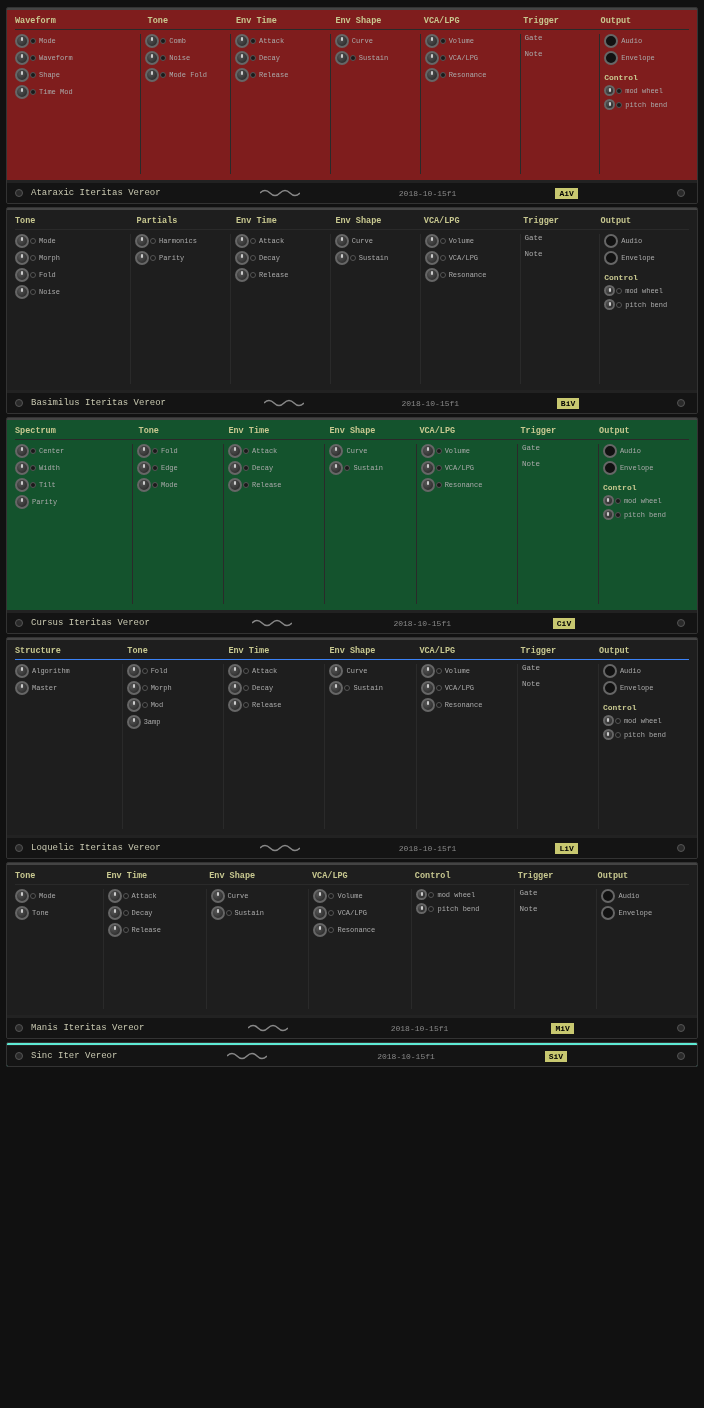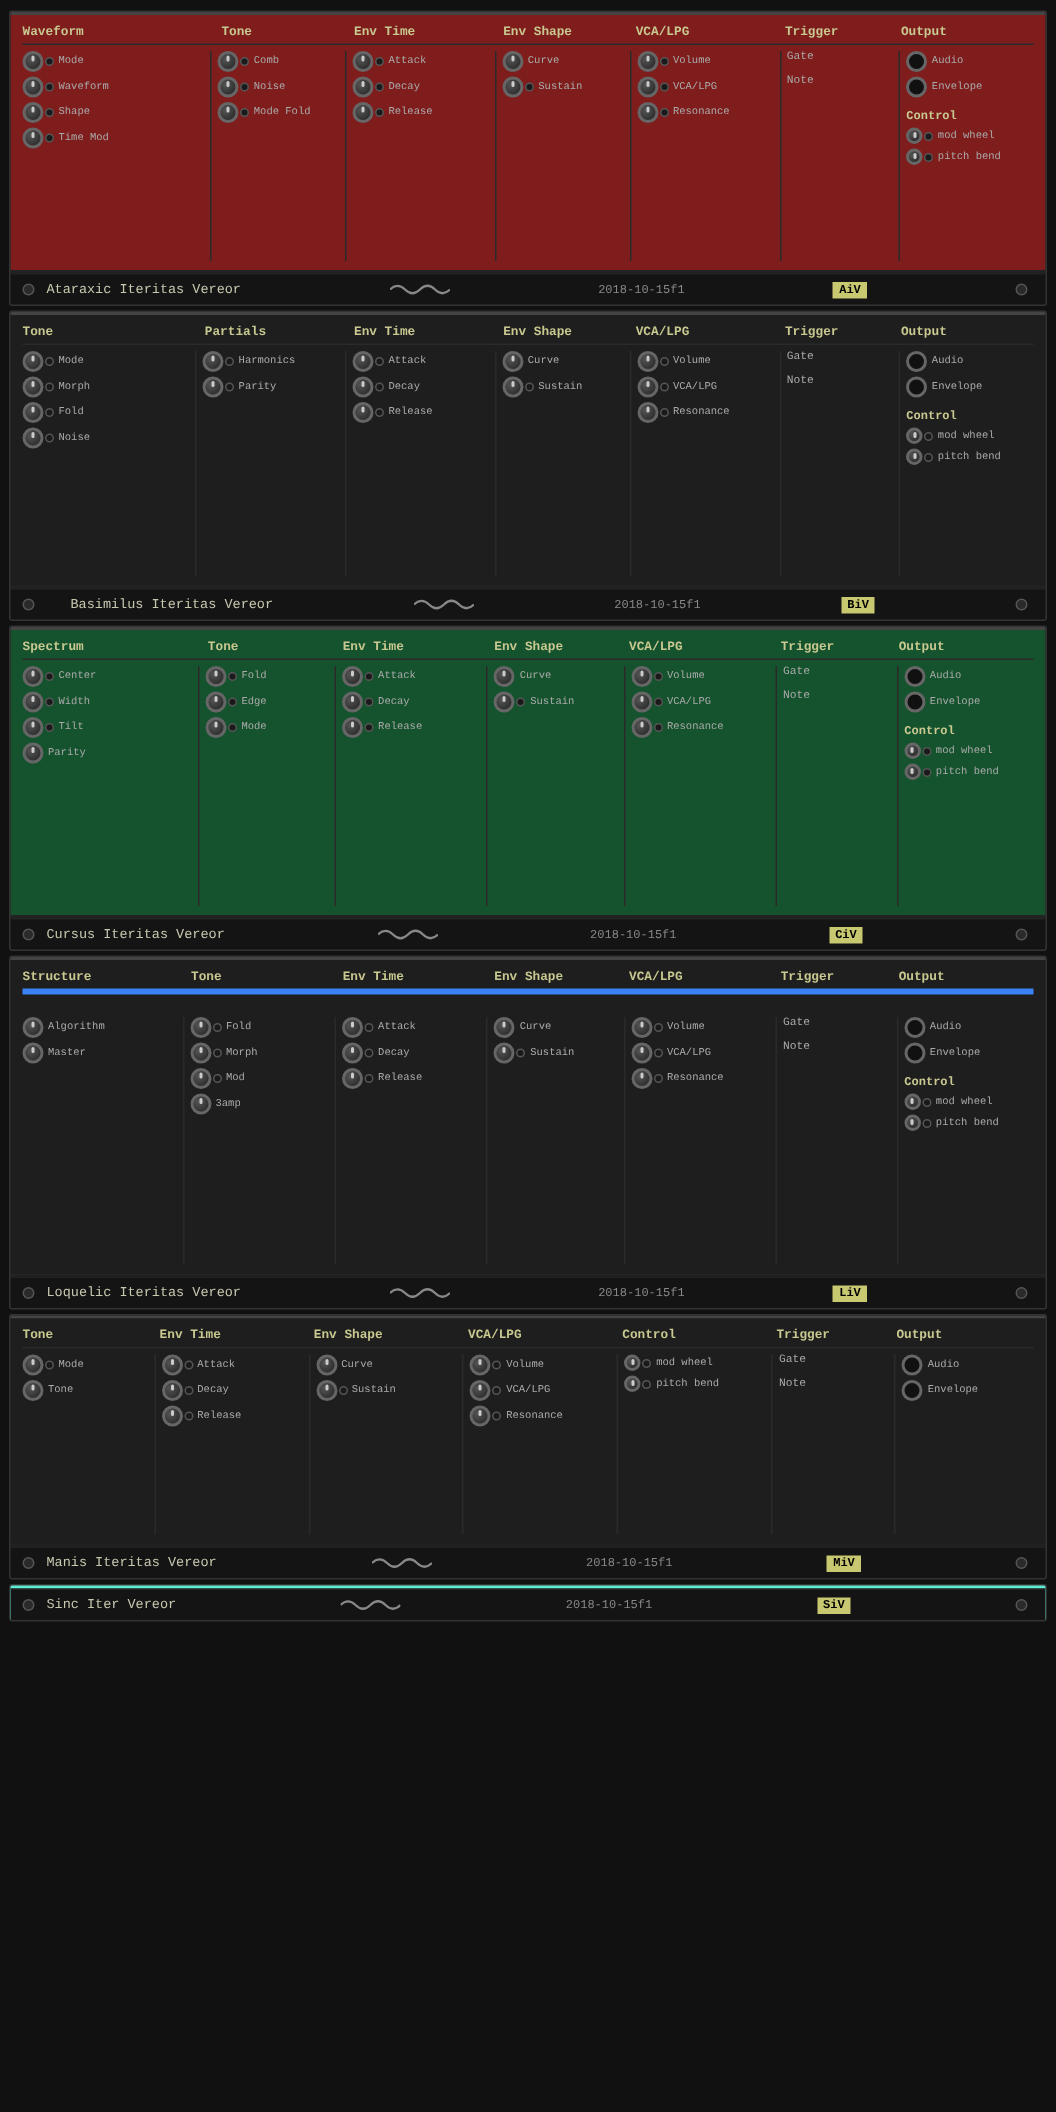--- a/index.html
+++ b/index.html
@@ -407,21 +407,21 @@
             <div class="knob-row">
               <div class="knob knob-small"></div>
               <span class="led-dot"></span>
               <span class="param-label">pitch bend</span>
             </div>
           </div>
         </div>
       </div>
     </div>
     <div class="footer-row">
-      <span style="display:flex;align-items:center;gap:20px;">
+      <span style="display:flex;align-items:center;gap:4px;">
         <span class="module-led"></span>
         <span style="font-size:9px; color:#c8c8b0;">Basimilus Iteritas Vereor</span>
       </span>
       <svg class="waveform-icon" viewBox="0 0 40 14">
         <path d="M0,7 Q5,2 10,7 Q15,12 20,7 Q25,2 30,7 Q35,12 40,7" stroke="#888" stroke-width="1.5" fill="none"></path>
       </svg>
       <span style="font-size:8px; color:#888;">2018-10-15f1</span>
       <span class="module-version">BiV</span>
       <span class="module-led"></span>
     </div>
@@ -569,21 +569,21 @@
       </svg>
       <span style="font-size:8px; color:#888;">2018-10-15f1</span>
       <span class="module-version">CiV</span>
       <span class="module-led"></span>
     </div>
   </div>
 
   <div class="module-block">
     <div class="top-border"></div>
     <div style="background:#1e1e1e; padding: 6px 8px;">
-      <div style="display:flex; gap:0; border-bottom:4px solid #3b82f6; padding-bottom:3px; margin-bottom:15px;">
+      <div style="display:flex; gap:0; border-bottom:1px solid #3b82f6; padding-bottom:3px; margin-bottom:4px;">
         <div style="flex:1.0; font-size:8.5px; color:#c8c890; font-weight:bold;">Structure</div>
         <div style="flex:0.9; font-size:8.5px; color:#c8c890; font-weight:bold;">Tone</div>
         <div style="flex:0.9; font-size:8.5px; color:#c8c890; font-weight:bold;">Env Time</div>
         <div style="flex:0.8; font-size:8.5px; color:#c8c890; font-weight:bold;">Env Shape</div>
         <div style="flex:0.9; font-size:8.5px; color:#c8c890; font-weight:bold;">VCA/LPG</div>
         <div style="flex:0.7; font-size:8.5px; color:#c8c890; font-weight:bold;">Trigger</div>
         <div style="flex:0.8; font-size:8.5px; color:#c8c890; font-weight:bold;">Output</div>
       </div>
       <div style="display:flex; gap:0; min-height:165px;">
 

